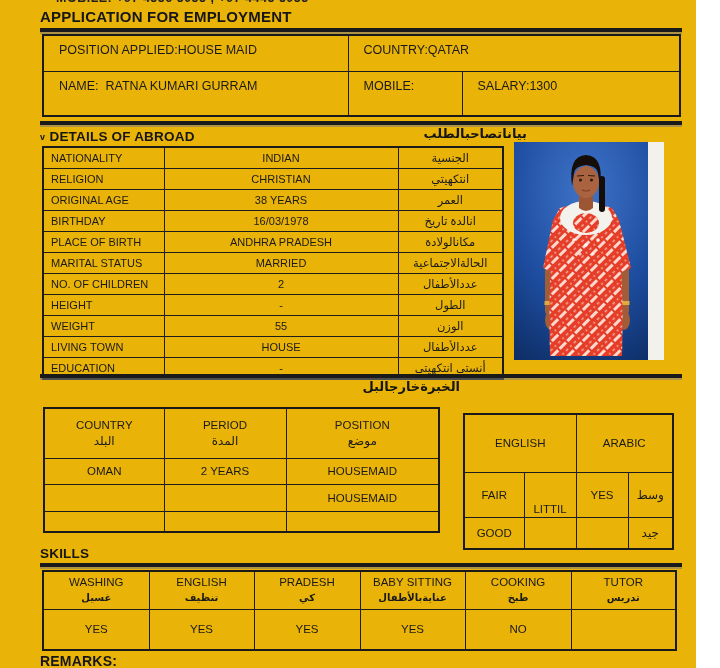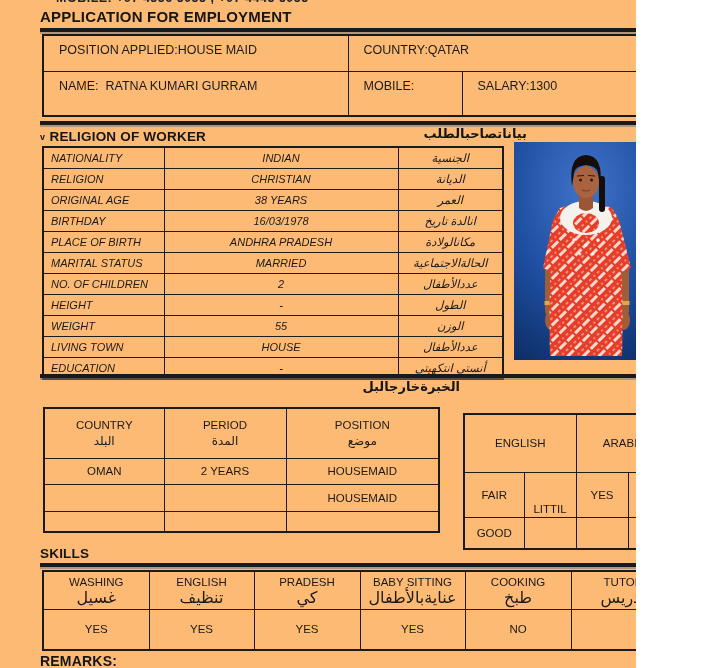--- a/index.html
+++ b/index.html
@@ -1,57 +1,57 @@
 <!DOCTYPE html>
 <html><head>
 <meta charset="utf-8">
 <style>
   html,body{margin:0;padding:0;background:#ffffff;}
-  #page{position:relative;width:636px;height:668px;background:#fdba74;overflow:hidden;
+  #page{position:relative;width:696px;height:668px;background:#eab308;overflow:hidden;
         font-family:"Liberation Sans","DejaVu Sans",sans-serif;color:#161616;}
 
   .clip-line{position:absolute;left:56px;top:-9px;font-weight:bold;font-size:12.5px;letter-spacing:.5px;color:#222;}
 
   .h-title{position:absolute;left:40px;top:8px;font-size:15px;font-weight:bold;letter-spacing:.2px;}
   .h-section{font-size:13.5px;font-weight:bold;letter-spacing:.2px;}
   .h-arabic{font-size:13px;font-weight:bold;direction:rtl;}
 
   .thickline{position:absolute;left:40px;width:642px;height:0;border-top:4px solid #1a1a1a;box-shadow:0 2px 0 rgba(120,120,120,.55);}
 
   table{border-collapse:collapse;table-layout:fixed;}
   td{border:1.5px solid #1d1d1d;padding:0 6px;overflow:hidden;font-size:11px;color:#1a1a1a;}
   .outer{border:2.2px solid #1a1a1a;}
 
   
   #hdrtbl{position:absolute;left:42px;top:34px;width:637px;height:83px;}
   #hdrtbl td{vertical-align:top;padding:7px 15px;font-size:12.5px;white-space:pre-wrap;}
 
   
   #dettbl{position:absolute;left:42px;top:146px;width:460px;height:225px;}
-  #dettbl td{height:20px;line-height:12px;font-style:italic;}
+  #dettbl td{height:20px;line-height:12px;}
   #dettbl .lbl{padding-left:7px;}
   #dettbl .val{text-align:center;}
   #dettbl .ara{text-align:center;direction:rtl;font-size:11.5px;}
 
   
   #prevtbl{position:absolute;left:43px;top:407px;width:395px;height:126px;}
   #prevtbl td{text-align:center;font-size:11.5px;}
   #prevtbl .colhead{line-height:16px;font-size:11.5px;}
   #prevtbl .colhead .ar{direction:rtl;font-size:12px;}
 
   
   #langtbl{position:absolute;left:463px;top:413px;width:209px;height:137px;}
   #langtbl td{text-align:center;font-size:11.5px;}
   #langtbl .ar{direction:rtl;font-size:12px;}
   #langtbl .bottomcell{vertical-align:bottom;padding-bottom:2px;}
 
   
   #skilltbl{position:absolute;left:42px;top:570px;width:633px;height:81px;}
   #skilltbl td{text-align:center;font-size:11.5px;line-height:15px;}
-  #skilltbl .ar{direction:rtl;font-size:16px;}
+  #skilltbl .ar{direction:rtl;font-size:10px;font-weight:bold;}
 
   .photo{position:absolute;left:514px;top:142px;width:150px;height:218px;}
 </style>
 </head>
 <body>
 
 <div id="page">
 
   <div class="clip-line">MOBILE: +97 4556 5055 , +97 4445 5055</div>
 
@@ -74,40 +74,40 @@
       <td>MOBILE:</td>
       <td>SALARY:1300</td>
     </tr>
   </tbody>
     </table>
 
   <div class="thickline" style="top:121px;"></div>
 
   <div style="position:absolute;left:40px;top:127px;">
     <span style="font-size:9px;font-weight:bold;vertical-align:1px;">v</span>
-    <span class="h-section">RELIGION OF WORKER</span>
+    <span class="h-section">DETAILS OF ABROAD</span>
   </div>
   <div class="h-arabic" style="position:absolute;left:360px;top:126px;width:167px;text-align:right;">بياناتصاحبالطلب</div>
 
   <table id="dettbl" class="outer">
     <colgroup>
         <col style="width:121px">
         <col style="width:234px">
         <col style="width:105px">
       </colgroup>
     <tbody>
         <tr>
           <td class="lbl">NATIONALITY</td>
           <td class="val">INDIAN</td>
           <td class="ara">الجنسية</td>
         </tr>
     <tr>
           <td class="lbl">RELIGION</td>
           <td class="val">CHRISTIAN</td>
-          <td class="ara">الديانة</td>
+          <td class="ara">انتكهيتي</td>
         </tr>
     <tr>
           <td class="lbl">ORIGINAL AGE</td>
           <td class="val">38 YEARS</td>
           <td class="ara">العمر</td>
         </tr>
     <tr>
           <td class="lbl">BIRTHDAY</td>
           <td class="val">16/03/1978</td>
           <td class="ara">انالدة تاريخ</td>

